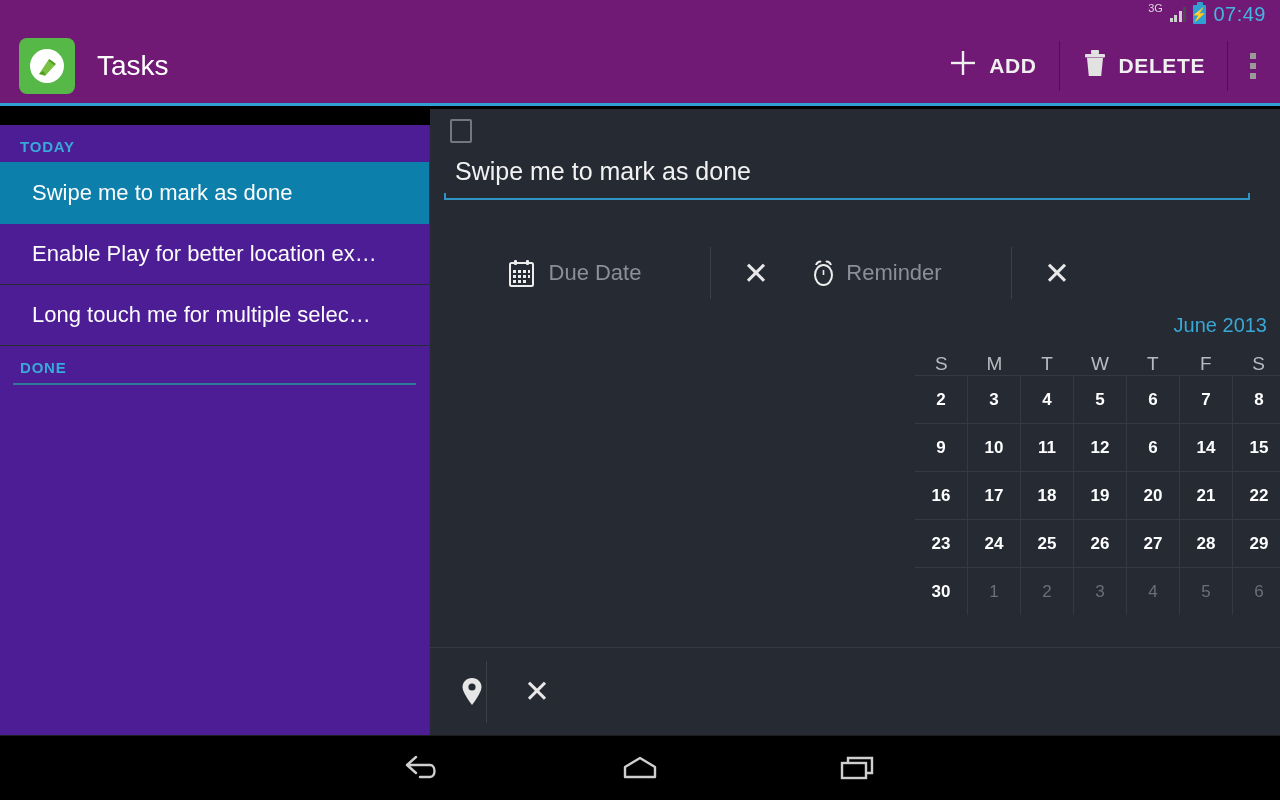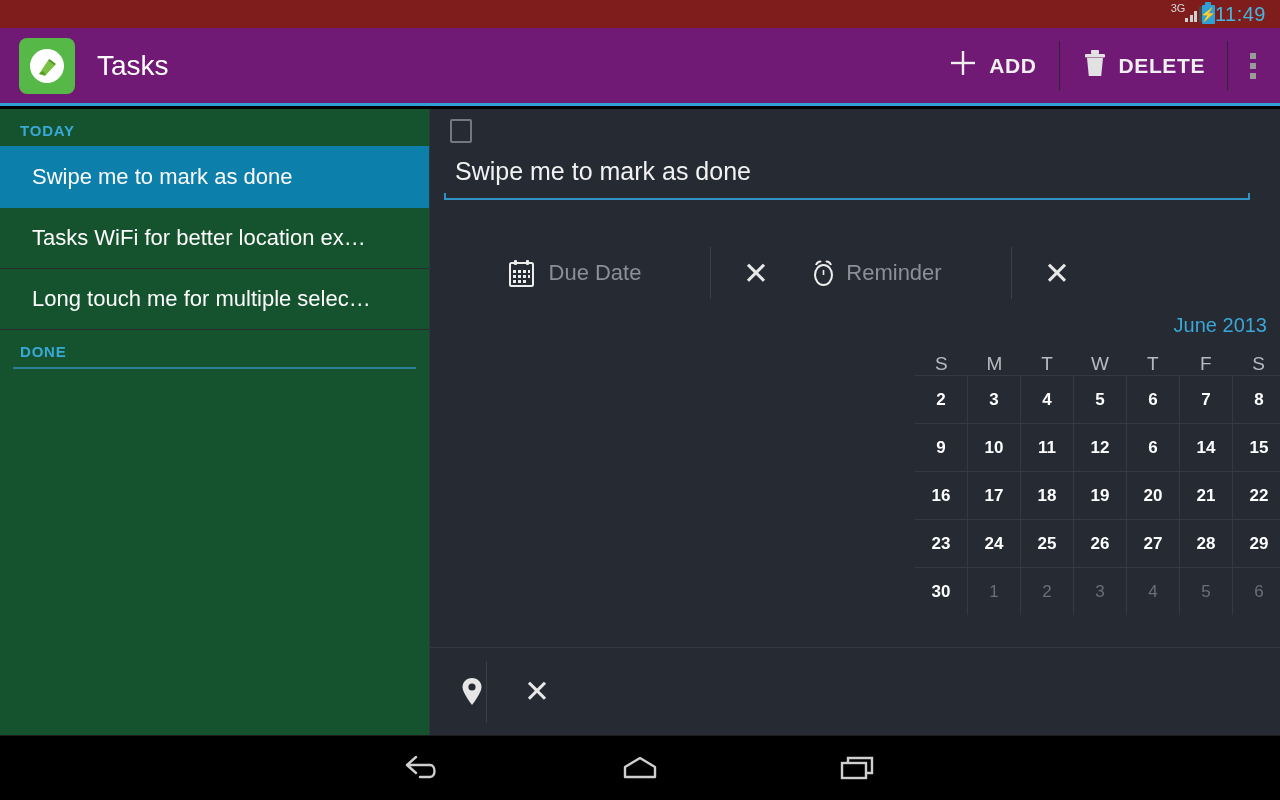--- a/index.html
+++ b/index.html
@@ -7,23 +7,23 @@
     width: 1280px; height: 800px;
     background: #000;
     font-family: "Liberation Sans", sans-serif;
     overflow: hidden;
   }
   #screen { position: relative; width: 1280px; height: 800px; background: #000; }
 
   
   #status-bar {
     position: absolute; top: 0; left: 0; width: 1280px; height: 28px;
-    background: #7f1d1d;
+    background: #701a75;
     display: flex; align-items: center; justify-content: flex-end;
-    padding-right: 14px; 
+    padding-right: 14px; gap: 7px;
   }
   .sb-3g {
     font-size: 11px; color: #d8d8d8; line-height: 1;
     position: relative; top: -6px; font-weight: normal;
   }
   .sig-bars { display: flex; align-items: flex-end; gap: 1.5px; height: 16px; }
   .sig-bars i { display: block; width: 3px; background: #cfcfcf; }
   .sig-bars i:nth-child(1) { height: 4px; }
   .sig-bars i:nth-child(2) { height: 7px; }
   .sig-bars i:nth-child(3) { height: 11px; }
@@ -72,23 +72,24 @@
   }
   #overflow-btn i { display: block; width: 6px; height: 6px; background: #9a9a9a; }
 
   
   #content {
     position: absolute; top: 109px; left: 0; width: 1280px; height: 626px;
     display: flex;
   }
   
   #sidebar {
-    width: 430px; flex: none; background: #14532d;
+    width: 430px; flex: none; background: #4c1d95;
     border-right: 1px solid #30363c;
     overflow: hidden;
+    margin-top: 16px;
   }
   .group-header {
     color: #38a9d8; font-size: 15px; font-weight: bold; letter-spacing: 0.8px;
     padding: 13px 0 7px 20px;
   }
   .group-header.ruled { border-bottom: 2px solid #2c7c9b; margin: 0 13px 0 13px; padding-left: 7px; }
   .task-row {
     height: 61px; display: flex; align-items: center;
     color: #fdfdfd; font-size: 22px; padding-left: 32px;
     border-bottom: 1px solid #272c31;
@@ -171,21 +172,21 @@
     <span class="sb-3g">3G</span>
     <span class="sig-bars">
         <i></i>
         <i></i>
         <i></i>
         <i></i>
       </span>
     <span class="battery">
         <span>⚡</span>
       </span>
-    <span id="status-clock">11:49</span>
+    <span id="status-clock">07:49</span>
   </div>
 
   <div id="action-bar">
     <div id="app-icon">
       <svg width="44" height="44" viewBox="0 0 44 44">
         <circle cx="22" cy="22" r="17" fill="#ffffff"></circle>
         <path d="M14 30 L24 15 L31 20 L20 32 Z" fill="#7ac143"></path>
         <path d="M14 30 L18 27 L21 31 Z" fill="#4f9a28"></path>
         <path d="M24 16 L30 20.5" stroke="#4f9a28" stroke-width="1.6" fill="none"></path>
       </svg>
@@ -225,21 +226,21 @@
   <div id="content">
 
     <div id="sidebar">
 
       <div class="group-header">TODAY</div>
       <div class="task-row selected">
         <span>Swipe me to mark as done</span>
       </div>
 
       <div class="task-row">
-        <span>Tasks WiFi for better location ex…</span>
+        <span>Enable Play for better location ex…</span>
       </div>
       <div class="task-row">
         <span>Long touch me for multiple selec…</span>
       </div>
 
       <div class="group-header ruled">DONE</div>
 
     </div>
 
     <div id="detail">

